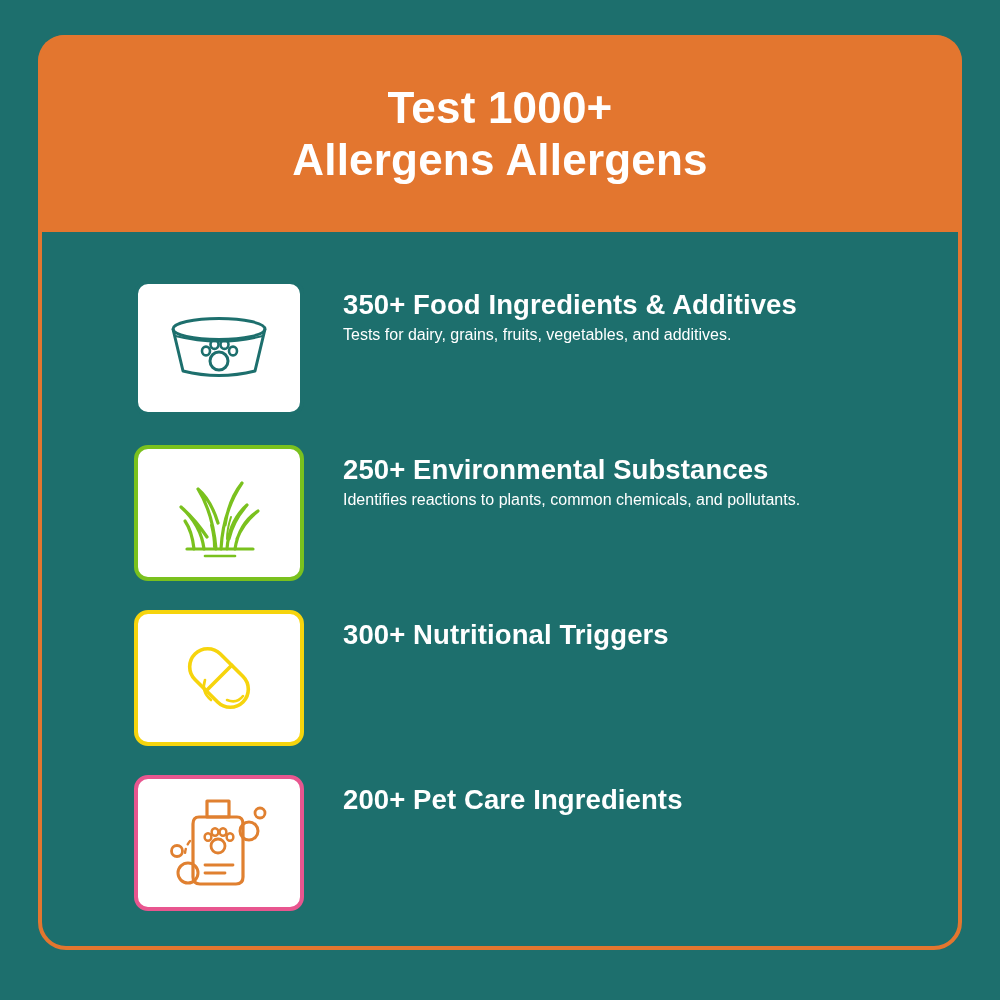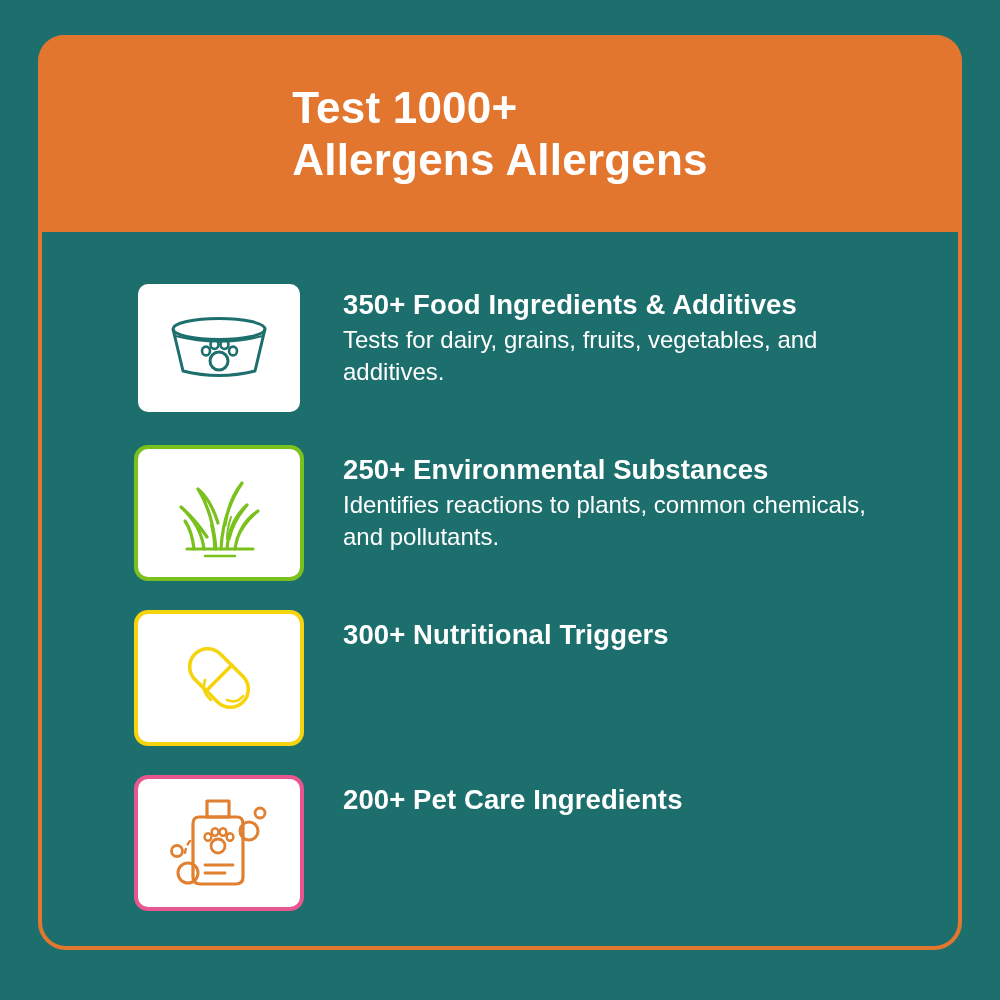--- a/index.html
+++ b/index.html
@@ -50,21 +50,21 @@
     flex-direction: column;
     align-items: center;
     justify-content: center;
     overflow: hidden;
   }
   .header-title {
     color: #ffffff;
     font-size: 44px;
     font-weight: bold;
     line-height: 1.18;
-    text-align: left;
+    text-align: center;
     letter-spacing: 0.2px;
     margin: 0;
     padding: 0 30px;
   }
   .header-title .line {
     display: block;
     white-space: nowrap;
   }
 
   
@@ -119,21 +119,21 @@
     color: #ffffff;
     font-size: 27.5px;
     font-weight: bold;
     line-height: 1.2;
     margin: 0 0 3px 0;
     letter-spacing: 0.1px;
     white-space: nowrap;
   }
   .feature-desc {
     color: #ffffff;
-    font-size: 24px;
+    font-size: 16px;
     font-weight: normal;
     line-height: 1.34;
     margin: 0;
     max-width: 560px;
   }
 </style>
 </head>
 <body>
 
 <div id="infographic">

